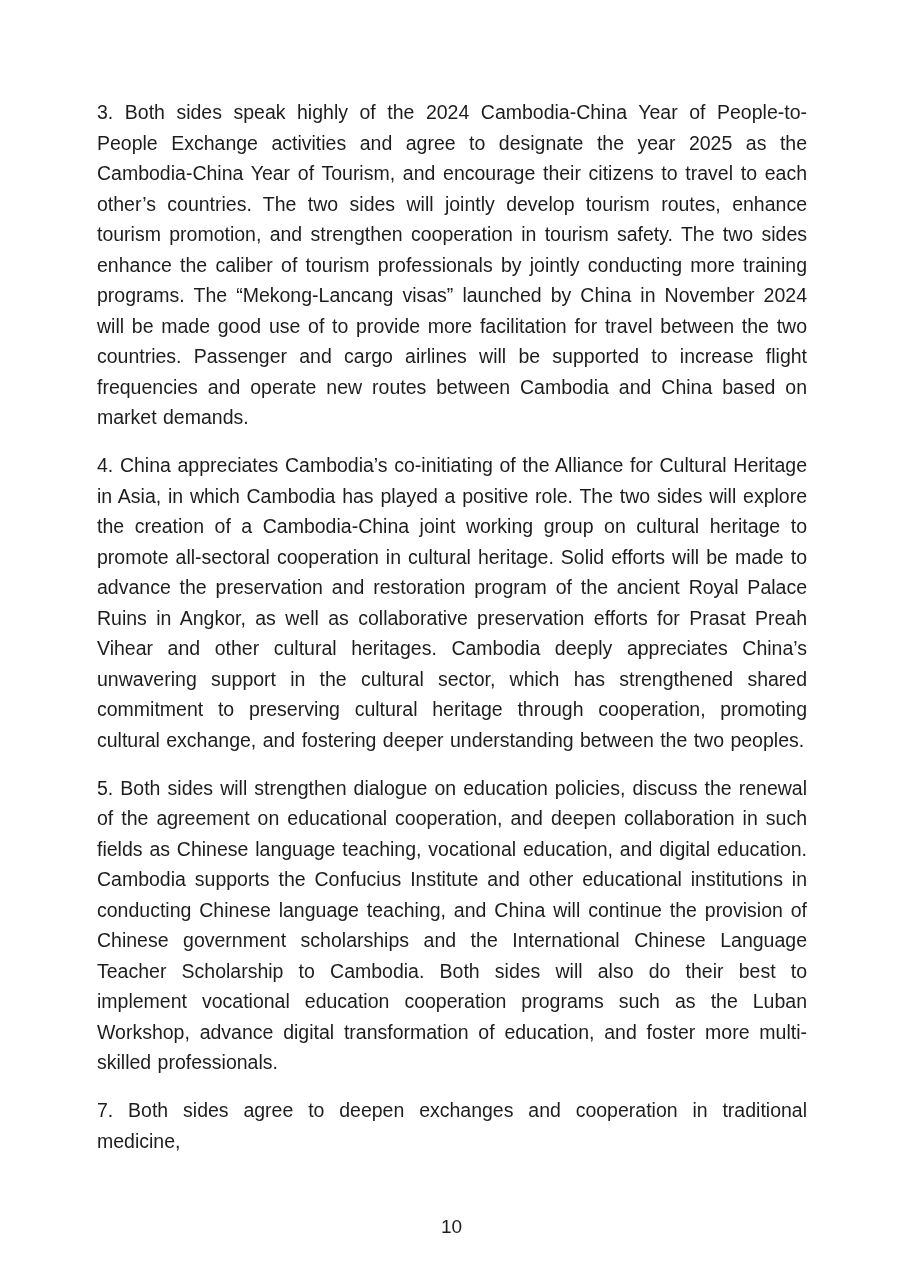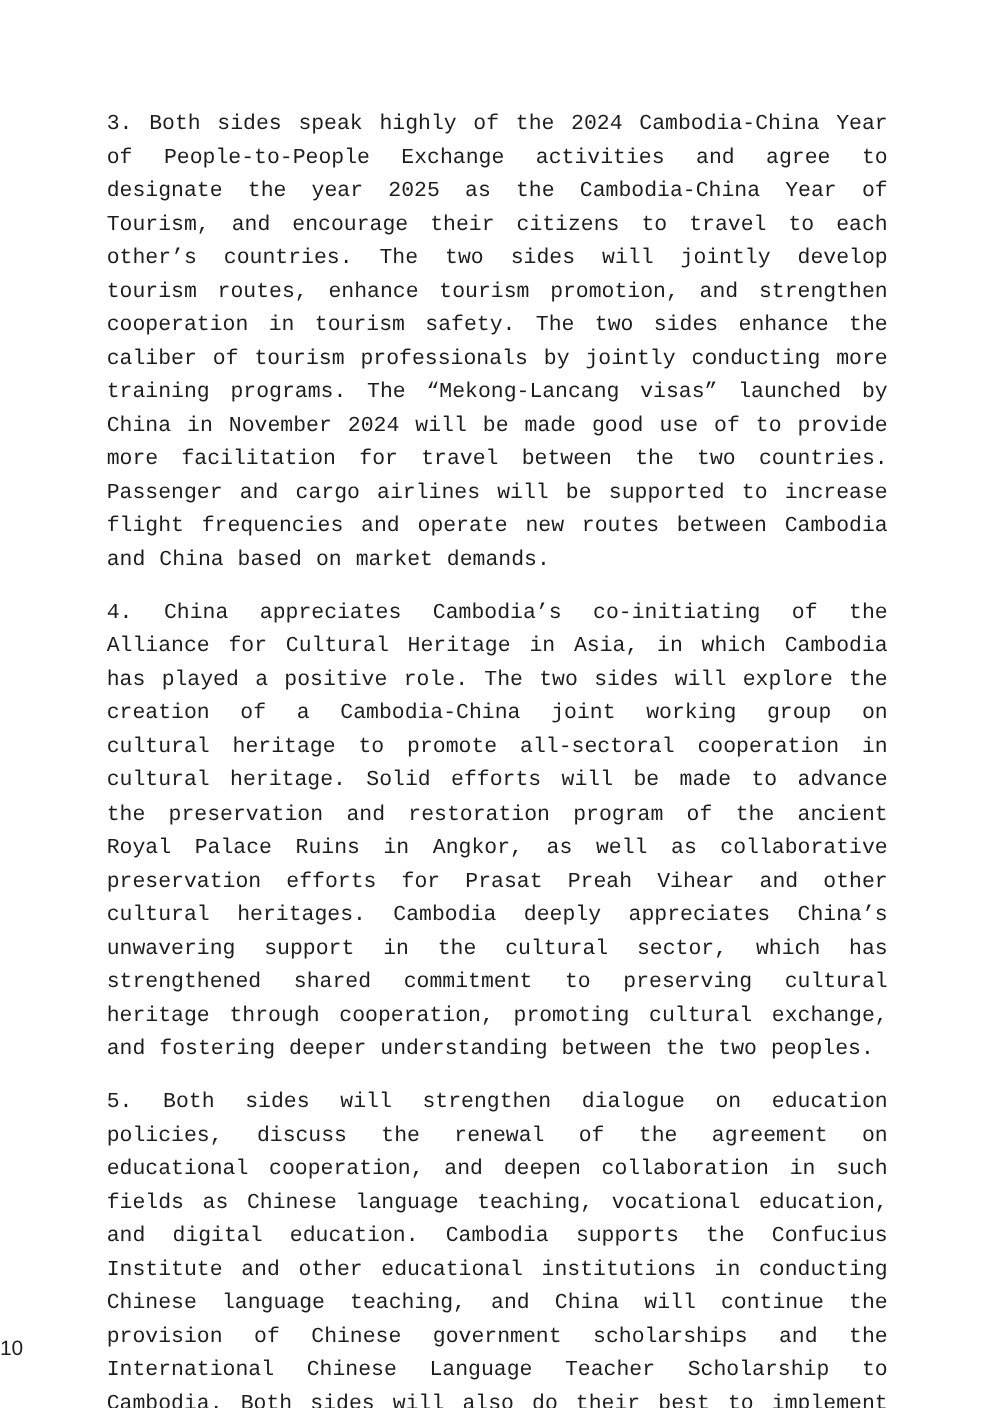--- a/index.html
+++ b/index.html
@@ -26,34 +26,33 @@
   }
 
   .content p {
     font-size: 19.5px;
     line-height: 30.5px;
     text-align: justify;
     letter-spacing: 0px;
     word-spacing: 1px;
     margin: 0 0 17.5px 0;
     color: #1d1d1d;
-    font-family: Liberation Mono, monospace;
   }
 
   
   .content p.continues {
     text-align-last: justify;
   }
 
   .page-number {
     position: absolute;
     top: 1212px;
     left: 0;
     width: 903px;
-    text-align: left;
+    text-align: center;
     font-size: 19px;
     line-height: 30px;
     color: #1d1d1d;
   }
 </style>
 </head>
 <body>
 
 <div class="page">
   <div class="content">

